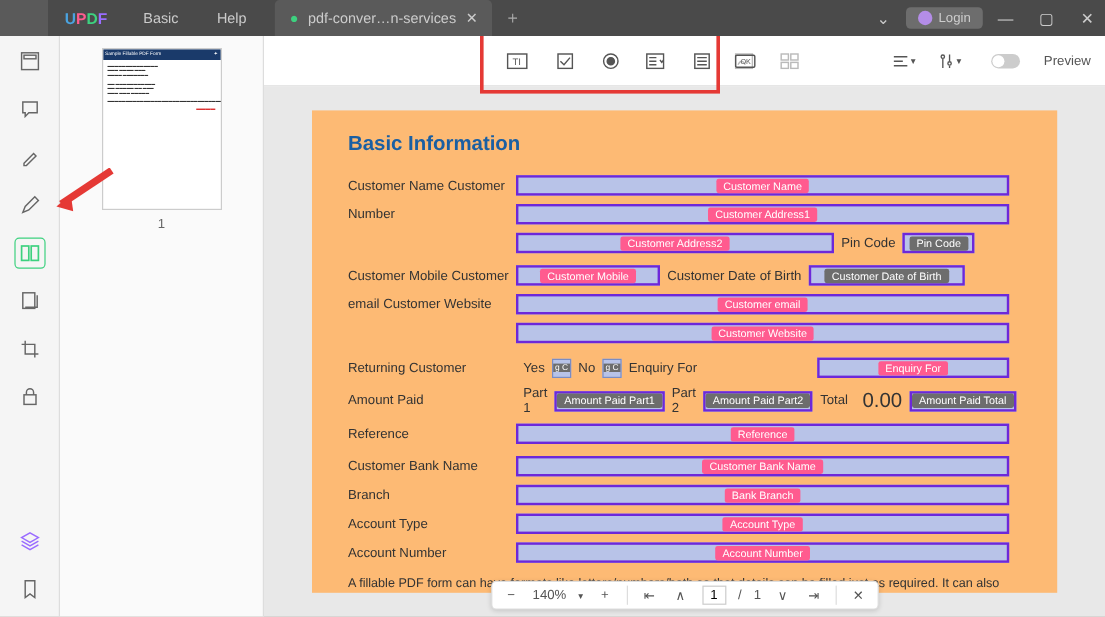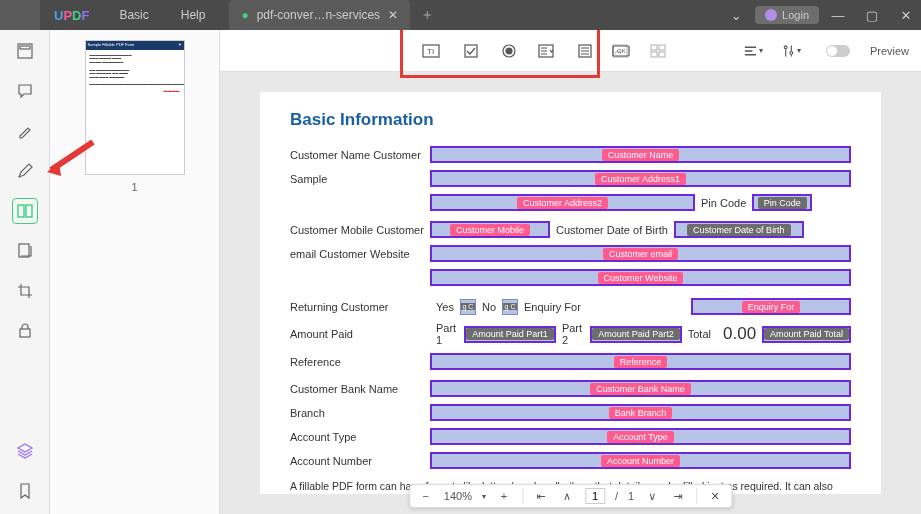--- a/index.html
+++ b/index.html
@@ -37,21 +37,21 @@
 .tool-group.center { left: 200px; }
 .tool-group.right1 { left: 388px; }
 .tool-group.right2 { right: 120px; }
 .tool-btn { width: 20px; height: 20px; display: flex; align-items: center; justify-content: flex-end; cursor: pointer; color: #555; }
 .red-box { position: absolute; border: 3px solid #e53935; pointer-events: none; }
 .preview-toggle { position: absolute; right: 12px; display: flex; align-items: center; gap: 20px; font-size: 11px; color: #555; }
 .toggle-sw { width: 24px; height: 12px; border-radius: 6px; background: #ccc; position: relative; cursor: pointer; }
 .toggle-sw::after { content:''; width: 10px; height: 10px; border-radius: 50%; background: #fff; position: absolute; top: 1px; left: 1px; }
 
 .page-area { padding: 20px 40px; height: calc(100% - 42px); overflow: hidden; }
-.page { background: #ffffff; width: 100%; height: 100%; padding: 18px 30px 10px 30px; position: relative; overflow: hidden; }
+.page { background: #fdba74; width: 100%; height: 100%; padding: 18px 40px 10px 30px; position: relative; overflow: hidden; }
 .page h2 { color: #1a5fa3; font-size: 17px; font-weight: 600; margin-bottom: 16px; }
 .form-row { display: flex; align-items: center; margin-bottom: 7px; font-size: 11px; color: #333; }
 .form-label { width: 140px; flex-shrink: 0; }
 .field { flex: 1; height: 17px; background: #b8c3e8; border: 2px solid #6d28d9; position: relative; display: flex; align-items: center; justify-content: center; }
 .field-tag { background: #ff5b8f; color: #fff; font-size: 9px; padding: 1px 6px; border-radius: 2px; white-space: nowrap; }
 .field-tag.dark { background: #6d6d6d; }
 .row-text { font-size: 11px; color: #333; padding: 0 6px; }
 .chk { width: 16px; height: 16px; background: #b8c3e8; border: 1px solid #7a8cc4; display: flex; align-items: center; justify-content: center; }
 .chk-tag { background: #6d6d6d; color: #fff; font-size: 7px; padding: 0 2px; white-space: nowrap; }
 .amt-val { font-size: 17px; padding: 0 6px; }
@@ -256,21 +256,21 @@
       <div class="page">
         <h2>Basic Information</h2>
 
         <div class="form-row">
           <div class="form-label">Customer Name Customer</div>
           <div class="field">
               <span class="field-tag">Customer Name</span>
             </div>
         </div>
         <div class="form-row">
-          <div class="form-label">Sample</div>
+          <div class="form-label">Number</div>
           <div class="field">
               <span class="field-tag">Customer Address1</span>
             </div>
         </div>
         <div class="form-row">
           <div class="form-label"></div>
           <div class="field" style="flex:0 0 265px">
               <span class="field-tag">Customer Address2</span>
             </div>
           <span class="row-text">Pin Code</span>

